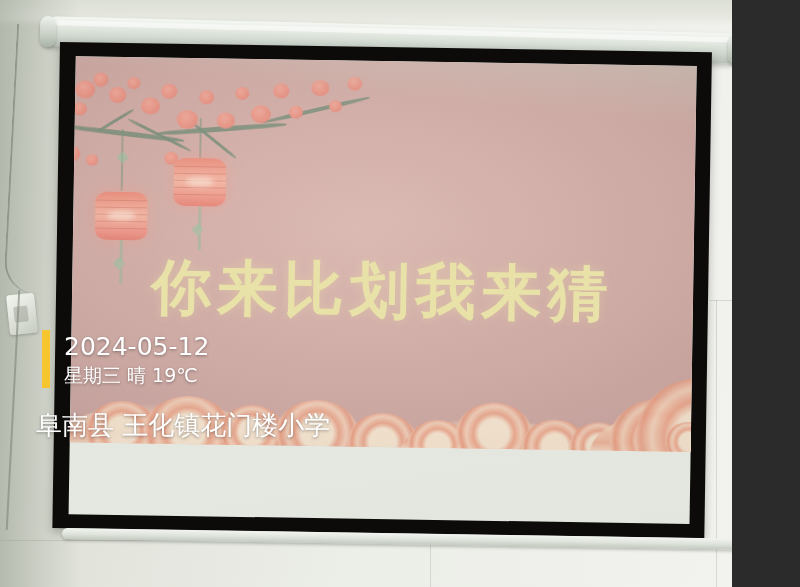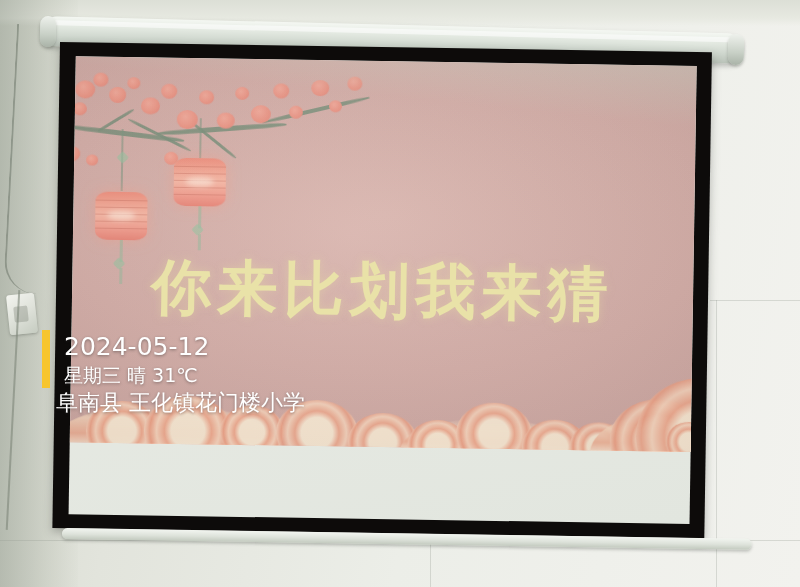--- a/index.html
+++ b/index.html
@@ -2,21 +2,21 @@
 <html><head>
 <meta charset="utf-8">
 <style>
   html, body {
     margin: 0;
     padding: 0;
     background: #2b2b2b;
   }
   #stage {
     position: relative;
-    width: 800px;
+    width: 732px;
     height: 587px;
     overflow: hidden;
     font-family: "Liberation Sans", "DejaVu Sans", sans-serif;
     background: #e9eae4;
     user-select: none;
   }
 
   
   .wall {
     position: absolute;
@@ -304,22 +304,23 @@
     font-weight: 400;
     font-family: "DejaVu Sans", "Liberation Sans", sans-serif;
   }
   .stamp-meta {
     font-size: 19px;
     line-height: 1;
     font-weight: 400;
     font-family: "DejaVu Sans", "Liberation Sans", sans-serif;
   }
   .stamp-location {
-    padding-left: 56px;
-    font-size: 22px;
+    margin-top: 20px;
+    padding-left: 36px;
+    font-size: 26px;
     font-weight: 500;
     font-family: "DejaVu Sans", "Liberation Sans", sans-serif;
   }
   .stamp-note {
     position: absolute;
     left: 0;
     top: 522px;
     padding-left: 36px;
     font-size: 23px;
     font-weight: 500;
@@ -440,20 +441,20 @@
     </div>
   </div>
 
   <div class="screen-bottom-bar"></div>
 
   <div class="stamp">
     <div class="stamp-row">
       <div class="stamp-divider"></div>
       <div class="stamp-right">
         <div class="stamp-date">2024-05-12</div>
-        <div class="stamp-meta">星期三 晴 31℃</div>
+        <div class="stamp-meta">星期三 晴 19℃</div>
       </div>
     </div>
     <div class="stamp-location">阜南县 王化镇花门楼小学</div>
   </div>
 
 
 </div>
 
 </body></html>

